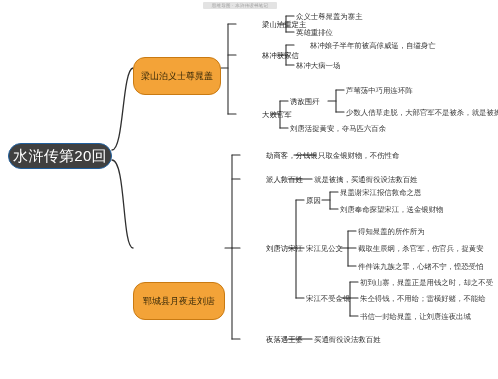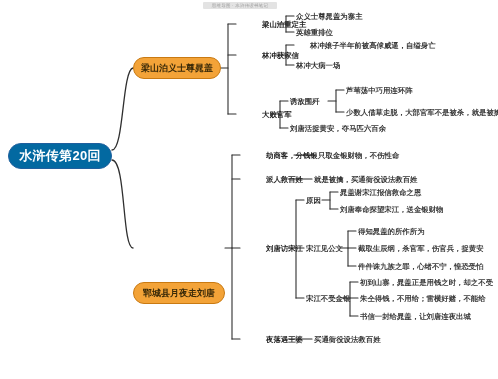--- a/index.html
+++ b/index.html
@@ -6,42 +6,42 @@
   body{
     width:498px;height:379px;
     background:#ffffff;
     font-family:"Liberation Sans","DejaVu Sans",sans-serif;
     overflow:hidden;
     position:relative;
   }
   #stage{position:absolute;left:0;top:0;width:498px;height:379px;}
   svg.links{position:absolute;left:0;top:0;width:498px;height:379px;pointer-events:none;}
 
-  .node{position:absolute;white-space:nowrap;font-weight:bold;}
+  .node{position:absolute;white-space:nowrap;}
 
   .root{
     left:8px;top:143px;
     width:104px;height:26px;
-    background:#0369a1;
+    background:#404040;
     border:1.4px solid #1f5f9e;
     border-radius:13px;
     color:#ffffff;
-    font-size:13px;
+    font-size:15px;
     display:flex;align-items:center;justify-content:center;
     letter-spacing:.3px;
     box-sizing:border-box;
   }
 
   .branch{
     background:#f3a338;
     border:1.4px solid #c97a12;
     border-radius:12px;
     color:#3a2a08;
     font-size:9px;
-    height:22px;
+    height:38px;
     display:flex;align-items:center;justify-content:center;
     padding:0 9px;
     box-sizing:border-box;
   }
   .branch.b1{left:133px;top:57px;width:88px;}
   .branch.b2{left:133px;top:237px;width:92px;margin-top:45px;}
 
   .leaf{
     font-size:7.4px;
     color:#2b2b2b;

